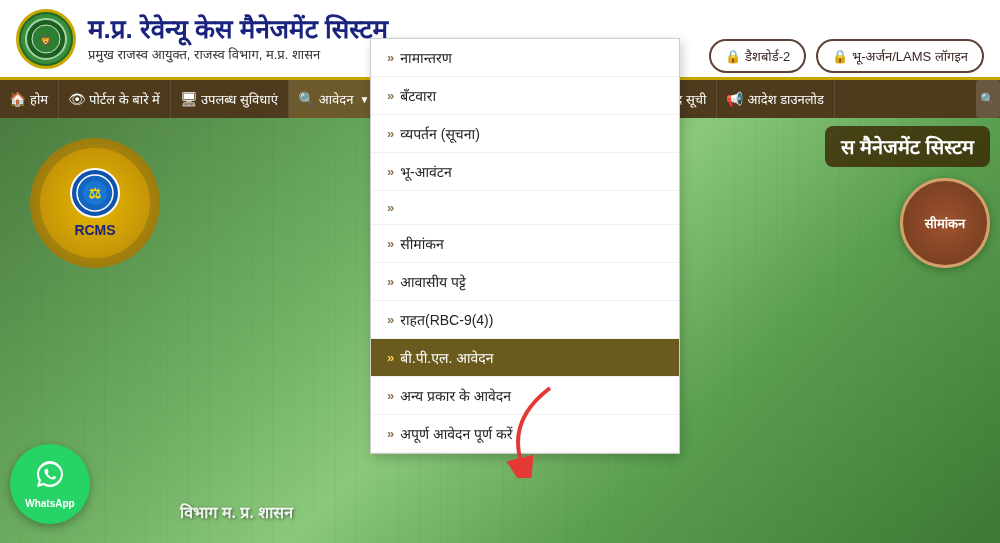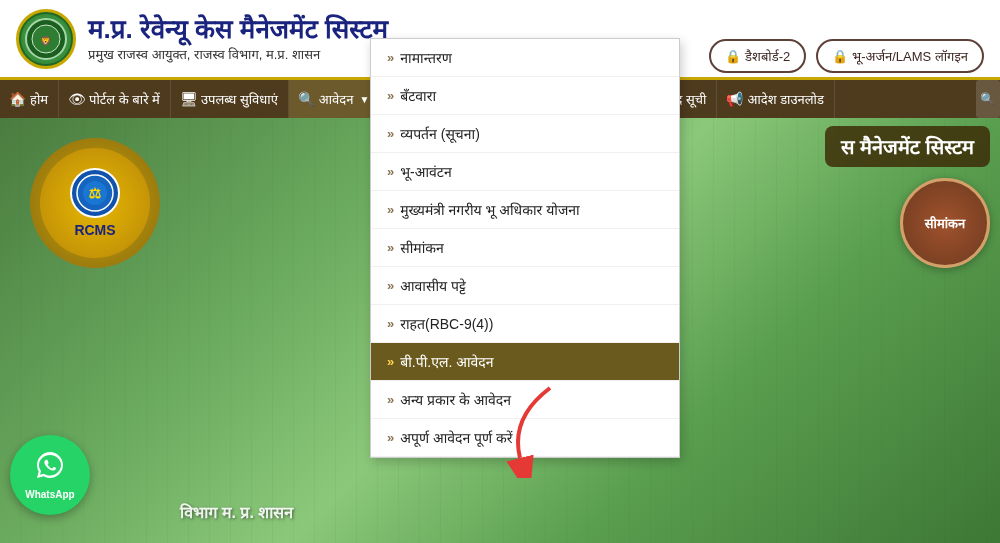--- a/index.html
+++ b/index.html
@@ -274,21 +274,21 @@
       position: absolute;
       top: 260px;
       left: 490px;
       z-index: 300;
       pointer-events: none;
     }
 
     
     .whatsapp-btn {
       position: absolute;
-      bottom: 28px;
+      bottom: 19px;
       left: 10px;
       width: 80px;
       height: 80px;
       background: #25d366;
       border-radius: 50%;
       display: flex;
       flex-direction: column;
       align-items: center;
       justify-content: center;
       cursor: pointer;
@@ -391,21 +391,20 @@
   <div class="dropdown-item">
     <span class="dropdown-arrow">»</span>
     <span>व्यपर्तन (सूचना)</span>
   </div>
   <div class="dropdown-item">
     <span class="dropdown-arrow">»</span>
     <span>भू-आवंटन</span>
   </div>
   <div class="dropdown-item">
     <span class="dropdown-arrow">»</span>
-    <span>मुख्यमंत्री नगरीय भू अधिकार योजना</span>
   </div>
   <div class="dropdown-item">
     <span class="dropdown-arrow">»</span>
     <span>सीमांकन</span>
   </div>
   <div class="dropdown-item">
     <span class="dropdown-arrow">»</span>
     <span>आवासीय पट्टे</span>
   </div>
   <div class="dropdown-item">

